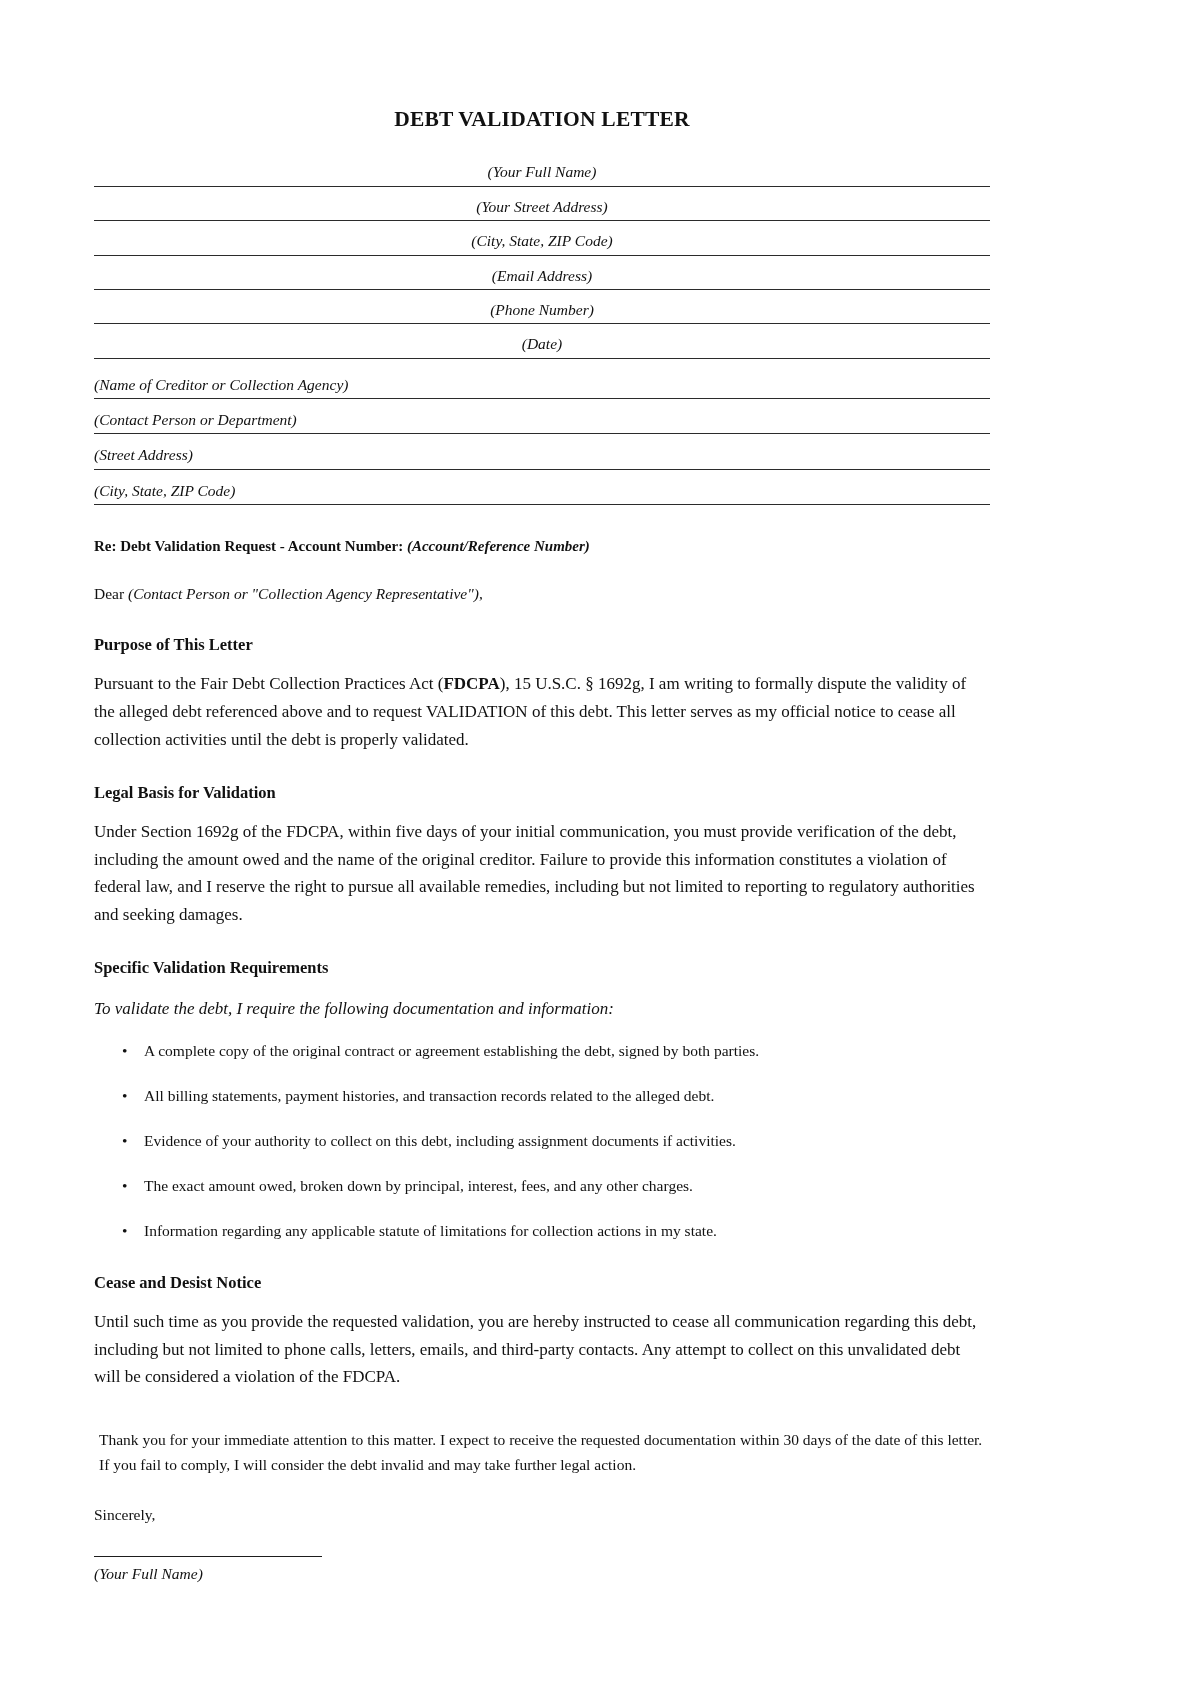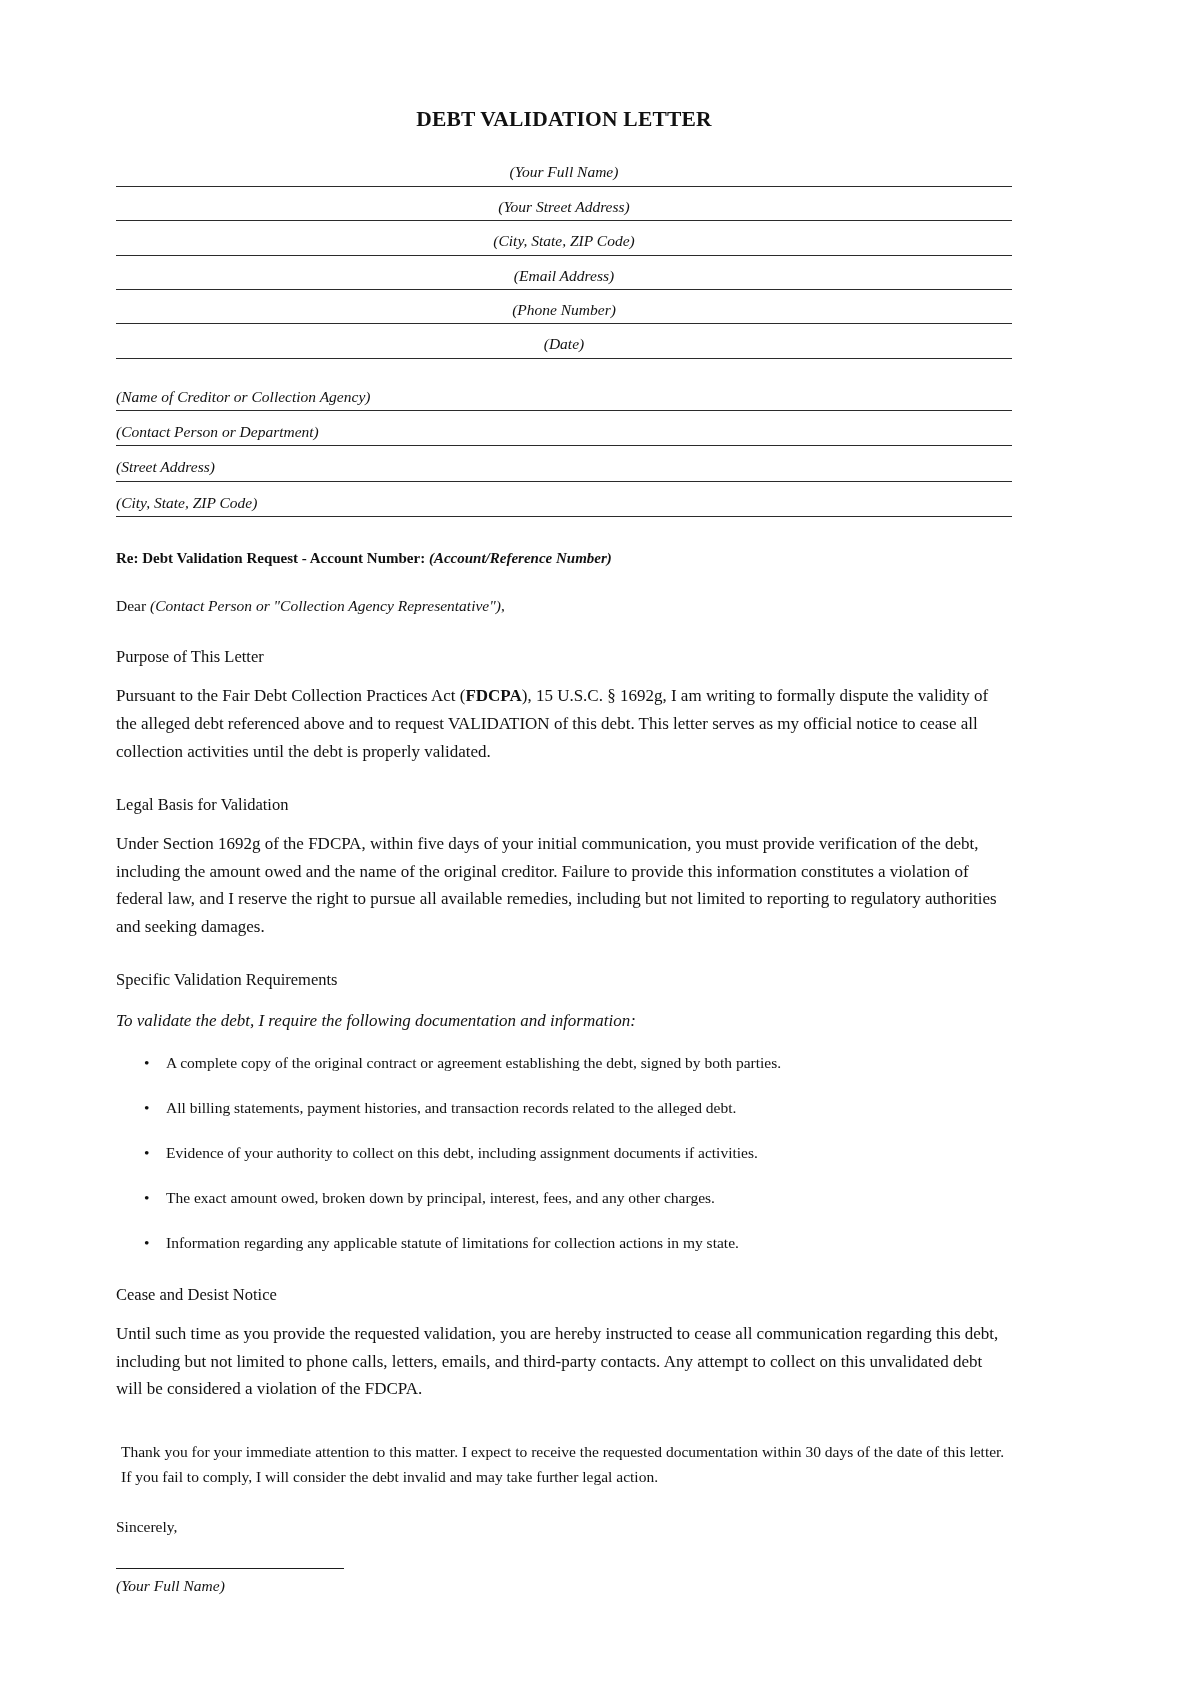--- a/index.html
+++ b/index.html
@@ -17,21 +17,21 @@
     position: relative;
     width: 1200px;
     height: 1697px;
     background: #ffffff;
     box-sizing: border-box;
     padding: 0;
     overflow: hidden;
   }
   .sheet {
     position: absolute;
-    left: 116px;
+    left: 94px;
     top: 0;
     width: 896px;
   }
 
   
   .doc-title {
     text-align: center;
     font-weight: bold;
     font-size: 21.5px;
     letter-spacing: 0.2px;
@@ -50,42 +50,42 @@
   }
   .field-row .ph {
     display: block;
     font-style: italic;
     font-size: 15.5px;
     line-height: 1.25;
   }
   .field-row.center .ph { text-align: center; }
   .field-row.left .ph { text-align: left; }
 
-  .recipient-block { margin-top: 28px; }
+  .recipient-block { margin-top: 16px; }
   .recipient-block .field-row { margin-bottom: 11px; }
 
   
   .re-line {
     margin-top: 31px;
     font-size: 15px;
     font-weight: bold;
     line-height: 1.45;
   }
   .re-line .ph-bi { font-style: italic; font-weight: bold; }
 
   .salutation {
     margin-top: 25px;
     font-size: 15.5px;
     line-height: 1.45;
   }
   .salutation .ph-i { font-style: italic; }
 
   h2.section {
     font-size: 16.5px;
-    font-weight: normal;
+    font-weight: bold;
     margin: 28px 0 0 0;
     line-height: 1.4;
   }
 
   p.body {
     font-size: 17px;
     line-height: 1.62;
     margin: 14px 0 0 0;
     text-align: left;
   }

